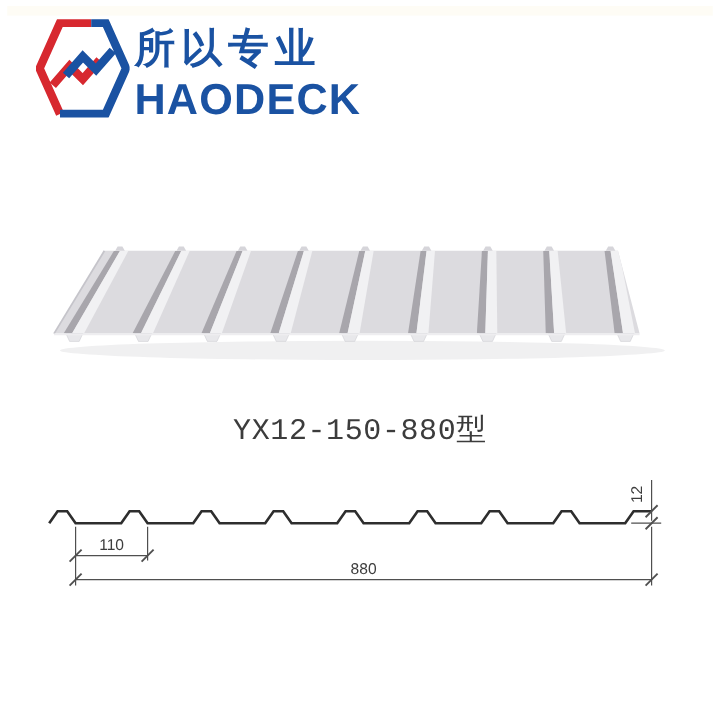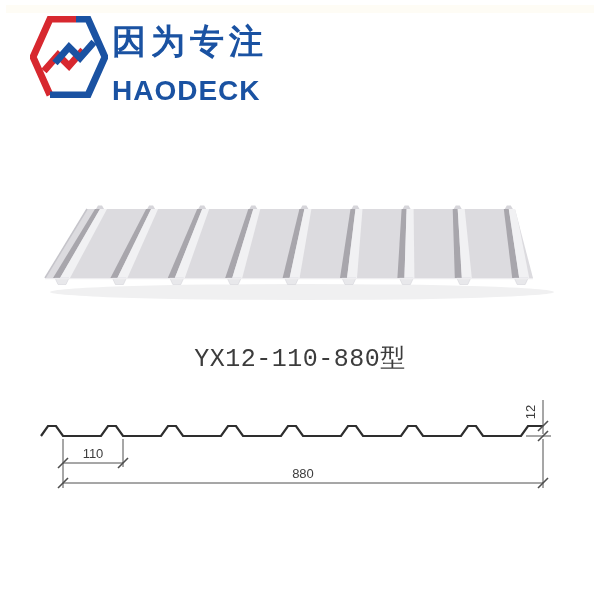--- a/index.html
+++ b/index.html
@@ -4,21 +4,21 @@
 <style>
   html,body{margin:0;padding:0;}
   body{font-family:"Liberation Sans",sans-serif;background:#ffffff;}
   .stage{position:relative;width:600px;height:600px;background:#ffffff;overflow:hidden;}
   .top-band{position:absolute;top:5px;left:6px;width:588px;height:8px;background:#fdfaef;opacity:.65;}
 
   
   .logo-mark{position:absolute;left:30px;top:16px;width:78px;height:82px;}
   .brand-text{position:absolute;left:112px;top:24px;}
   .brand-cn{font-size:34px;font-weight:bold;color:#1a52a2;letter-spacing:5px;line-height:1.05;white-space:nowrap;}
-  .brand-en{font-size:28px;font-weight:bold;color:#1a52a2;letter-spacing:1px;line-height:1.0;margin-top:17px;white-space:nowrap;}
+  .brand-en{font-size:36px;font-weight:bold;color:#1a52a2;letter-spacing:1px;line-height:1.0;margin-top:5px;white-space:nowrap;}
   .tagline{position:absolute;left:28px;top:92px;font-family:"DejaVu Serif",serif;font-style:italic;
            font-size:16px;color:#474747;letter-spacing:6px;white-space:nowrap;}
 
   
   .sheet-render{position:absolute;left:30px;top:196px;width:550px;height:112px;}
   .model-label{position:absolute;left:0;top:341px;width:600px;text-align:center;
                font-family:"Liberation Mono","DejaVu Sans Mono",monospace;font-weight:500;
                font-size:25px;color:#3c3c3c;letter-spacing:.5px;}
 
   
@@ -33,21 +33,21 @@
   <div class="top-band"></div>
 
   <svg class="logo-mark" viewBox="0 0 78 82">
     <path d="M46 3 L20 3 L3 41 L20 79" fill="none" stroke-width="7" stroke="#d7282f"></path>
     <path d="M46 3 L58 3 L75 41 L58 79 L20 79" fill="none" stroke-width="7" stroke="#1a52a2"></path>
     <path d="M14 55 L28 39 L39 50 L53 34" fill="none" stroke-width="7" stroke="#d7282f"></path>
     <path d="M25 47 L39 31 L50 42 L64 26" fill="none" stroke-width="7" stroke="#1a52a2"></path>
   </svg>
 
   <div class="brand-text">
-    <div class="brand-cn">因为专注</div>
+    <div class="brand-cn">所以专业</div>
     <div class="brand-en">HAODECK</div>
   </div>
 
   <svg class="sheet-render" viewBox="0 0 550 112">
     <defs>
       <clipPath id="sheetClip">
           <polygon points="57,13 485,13 503,82 15,82"></polygon>
         </clipPath>
     </defs>
     <ellipse cx="272" cy="96" rx="252" ry="8" fill="#f0f0f1"></ellipse>
@@ -91,21 +91,21 @@
         <polygon points="254.6,82 268.6,82 265.6,88.5 257.6,88.5" fill="#e8e8eb" stroke="#cfced4" stroke-width="0.5"></polygon>
         <polygon points="312,82 326,82 323,88.5 315,88.5" fill="#e8e8eb" stroke="#cfced4" stroke-width="0.5"></polygon>
         <polygon points="369.4,82 383.4,82 380.4,88.5 372.4,88.5" fill="#e8e8eb" stroke="#cfced4" stroke-width="0.5"></polygon>
         <polygon points="426.8,82 440.8,82 437.8,88.5 429.8,88.5" fill="#e8e8eb" stroke="#cfced4" stroke-width="0.5"></polygon>
         <polygon points="484.2,82 498.2,82 495.2,88.5 487.2,88.5" fill="#e8e8eb" stroke="#cfced4" stroke-width="0.5"></polygon>
       </g>
     <line x1="57" y1="13" x2="15" y2="82" stroke-width="1.5" stroke="#c5c4ca"></line>
     <line x1="15" y1="82.6" x2="503" y2="82.6" stroke="#eeedf0" stroke-width="1.4"></line>
   </svg>
 
-  <div class="model-label">YX12-110-880型</div>
+  <div class="model-label">YX12-150-880型</div>
 
   <svg class="profile-drawing" viewBox="0 0 560 115">
 
     <path id="profile-path" fill="none" stroke-width="2.2" stroke-linejoin="miter" stroke="#2e2e2e" d="M21 38 L28 28 L36 28 L43 38 L81 38 L88 28 L96 28 L103 38 L141 38 L148 28 L156 28 L163 38 L201 38 L208 28 L216 28 L223 38 L261 38 L268 28 L276 28 L283 38 L321 38 L328 28 L336 28 L343 38 L381 38 L388 28 L396 28 L403 38 L441 38 L448 28 L456 28 L463 38 L501 38 L508 28 L523 28"></path>
 
     <g stroke-width="1" stroke="#4f4f4f">
 
       <line x1="43" y1="41" x2="43" y2="90"></line>
       <line x1="103" y1="41" x2="103" y2="69"></line>
       <line x1="523" y1="41" x2="523" y2="90"></line>

